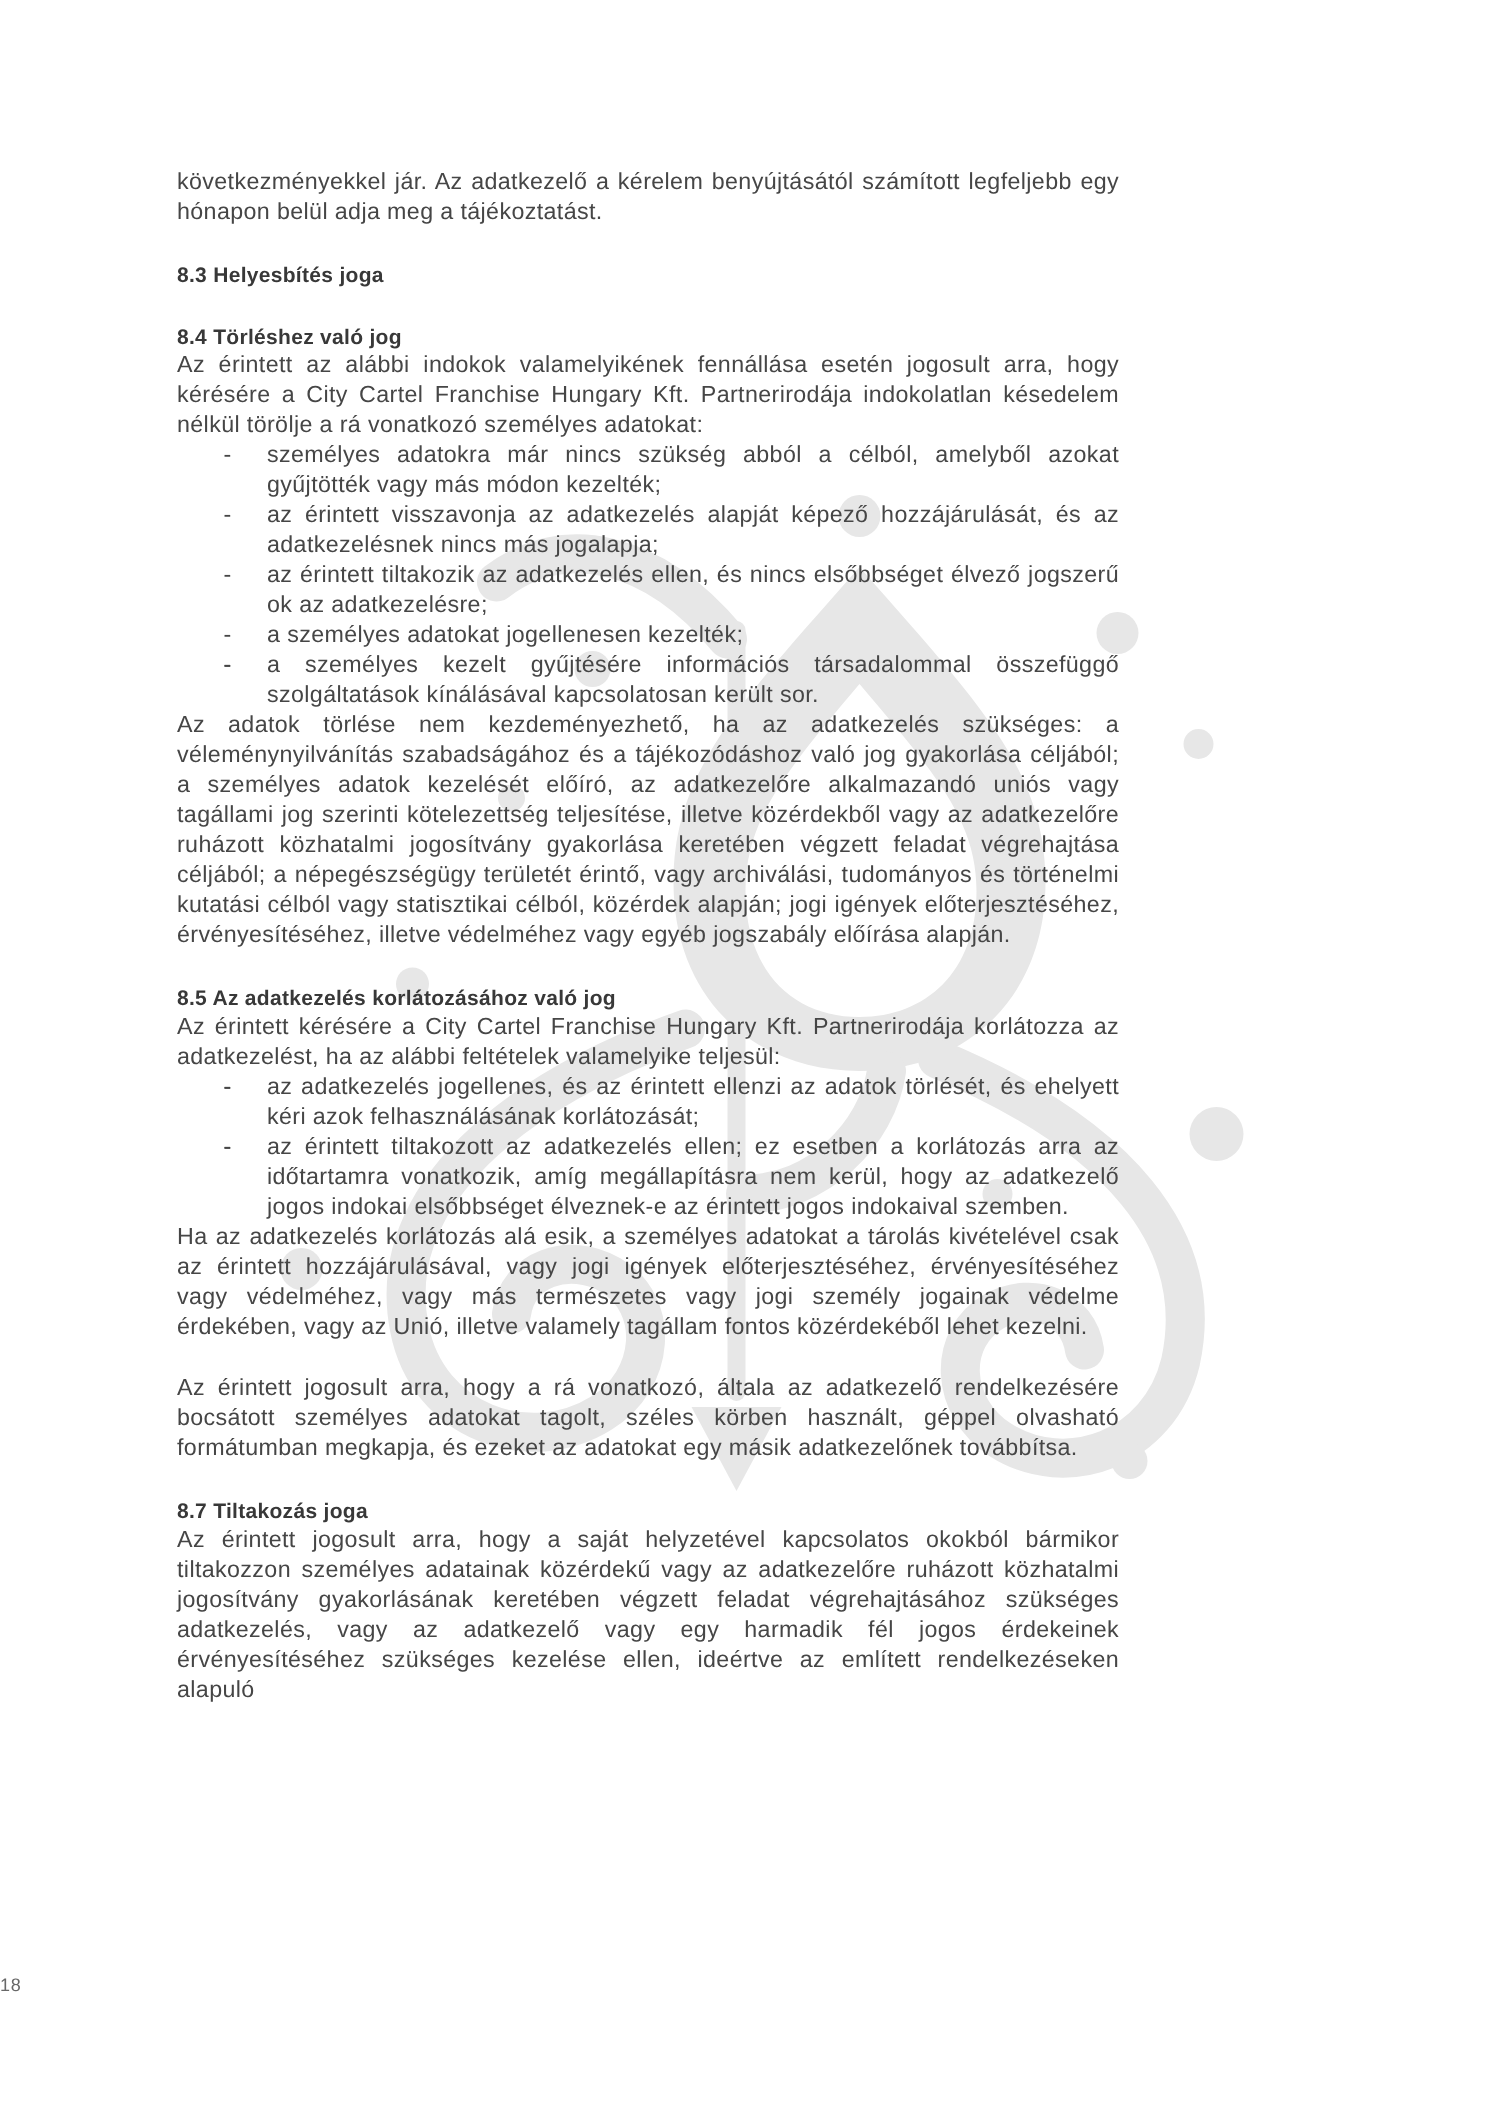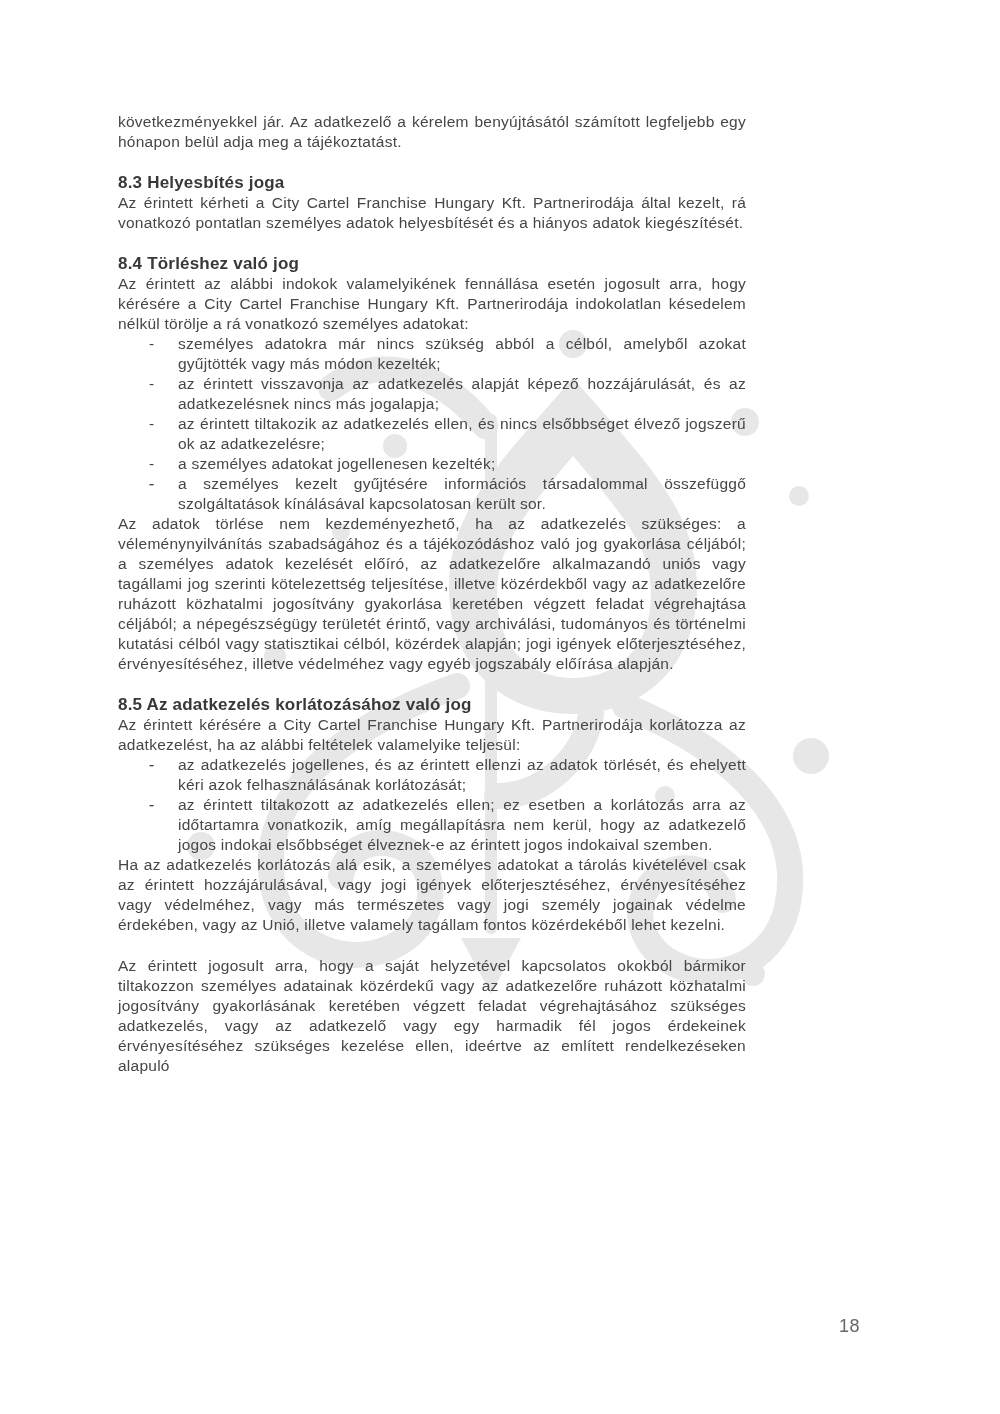--- a/index.html
+++ b/index.html
@@ -30,21 +30,21 @@
     top: 112px;
     z-index: 1;
     font-size: 15.5px;
     line-height: 20px;
     letter-spacing: 0.25px;
     text-align: justify;
   }
   .content p { margin: 0; }
   .content h2 {
     margin: 0;
-    font-size: 17px;
+    font-size: 14px;
     line-height: 20px;
     font-weight: bold;
     color: #383838;
     text-align: left;
     letter-spacing: 0.2px;
   }
   .gap { margin-top: 21px; }
   ul.dash-list { list-style: none; margin: 0; padding: 0; }
   ul.dash-list li {
     position: relative;
@@ -54,22 +54,22 @@
   ul.dash-list .marker {
     position: absolute;
     left: 31px;
     top: 0;
   }
   .page-number {
     position: absolute;
     top: 1316px;
     left: 0;
     width: 100%;
-    text-align: right;
-    font-size: 18px;
+    text-align: left;
+    font-size: 12px;
     letter-spacing: 0.5px;
     color: #686868;
     z-index: 1;
   }
 </style>
 </head>
 <body>
 
 <div class="page">
 
@@ -99,21 +99,20 @@
       <circle cx="560" cy="470" r="10"></circle>
     </g>
   </svg>
 
   <div class="content">
 
     <p>következményekkel jár. Az adatkezelő a kérelem benyújtásától számított legfeljebb egy hónapon belül adja meg a tájékoztatást.</p>
 
     <section class="gap">
       <h2>8.3 Helyesbítés joga</h2>
-      <p>Az érintett kérheti a City Cartel Franchise Hungary Kft. Partnerirodája által kezelt, rá vonatkozó pontatlan személyes adatok helyesbítését és a hiányos adatok kiegészítését.</p>
     </section>
 
     <section class="gap">
       <h2>8.4  Törléshez való jog</h2>
       <p>Az érintett az alábbi indokok valamelyikének fennállása esetén jogosult arra, hogy kérésére a City Cartel Franchise Hungary Kft. Partnerirodája indokolatlan késedelem nélkül törölje a rá vonatkozó személyes adatokat:</p>
       <ul class="dash-list">
         <li>
           <span class="marker">-</span>
           <span>személyes adatokra már nincs szükség abból a célból, amelyből azokat gyűjtötték vagy más módon kezelték;</span>
         </li>
@@ -158,23 +157,25 @@
         <li>
           <span class="marker">-</span>
           <span>az érintett tiltakozott az adatkezelés ellen; ez esetben a korlátozás arra az időtartamra vonatkozik, amíg megállapításra nem kerül, hogy az adatkezelő jogos indokai elsőbbséget élveznek-e az érintett jogos indokaival szemben.</span>
         </li>
       </ul>
     </section>
 
     <p class="gap">Ha az adatkezelés korlátozás alá esik, a személyes adatokat a tárolás kivételével csak az érintett hozzájárulásával, vagy jogi igények előterjesztéséhez, érvényesítéséhez vagy védelméhez, vagy más természetes vagy jogi személy jogainak védelme érdekében, vagy az Unió, illetve valamely tagállam fontos közérdekéből lehet kezelni.</p>
 
     <section class="gap">
+      <p>Az érintett jogosult arra, hogy a rá vonatkozó, általa az adatkezelő rendelkezésére bocsátott személyes adatokat tagolt, széles körben használt, géppel olvasható formátumban megkapja, és ezeket az adatokat egy másik adatkezelőnek továbbítsa.</p>
     </section>
 
     <section class="gap">
+      <h2>8.7 Tiltakozás joga</h2>
       <p>Az érintett jogosult arra, hogy a saját helyzetével kapcsolatos okokból bármikor tiltakozzon személyes adatainak közérdekű vagy az adatkezelőre ruházott közhatalmi jogosítvány gyakorlásának keretében végzett feladat végrehajtásához szükséges adatkezelés, vagy az adatkezelő vagy egy harmadik fél jogos érdekeinek érvényesítéséhez szükséges kezelése ellen, ideértve az említett rendelkezéseken alapuló</p>
     </section>
 
   </div>
 
   <div class="page-number">18</div>
 
 </div>
 
 </body></html>

